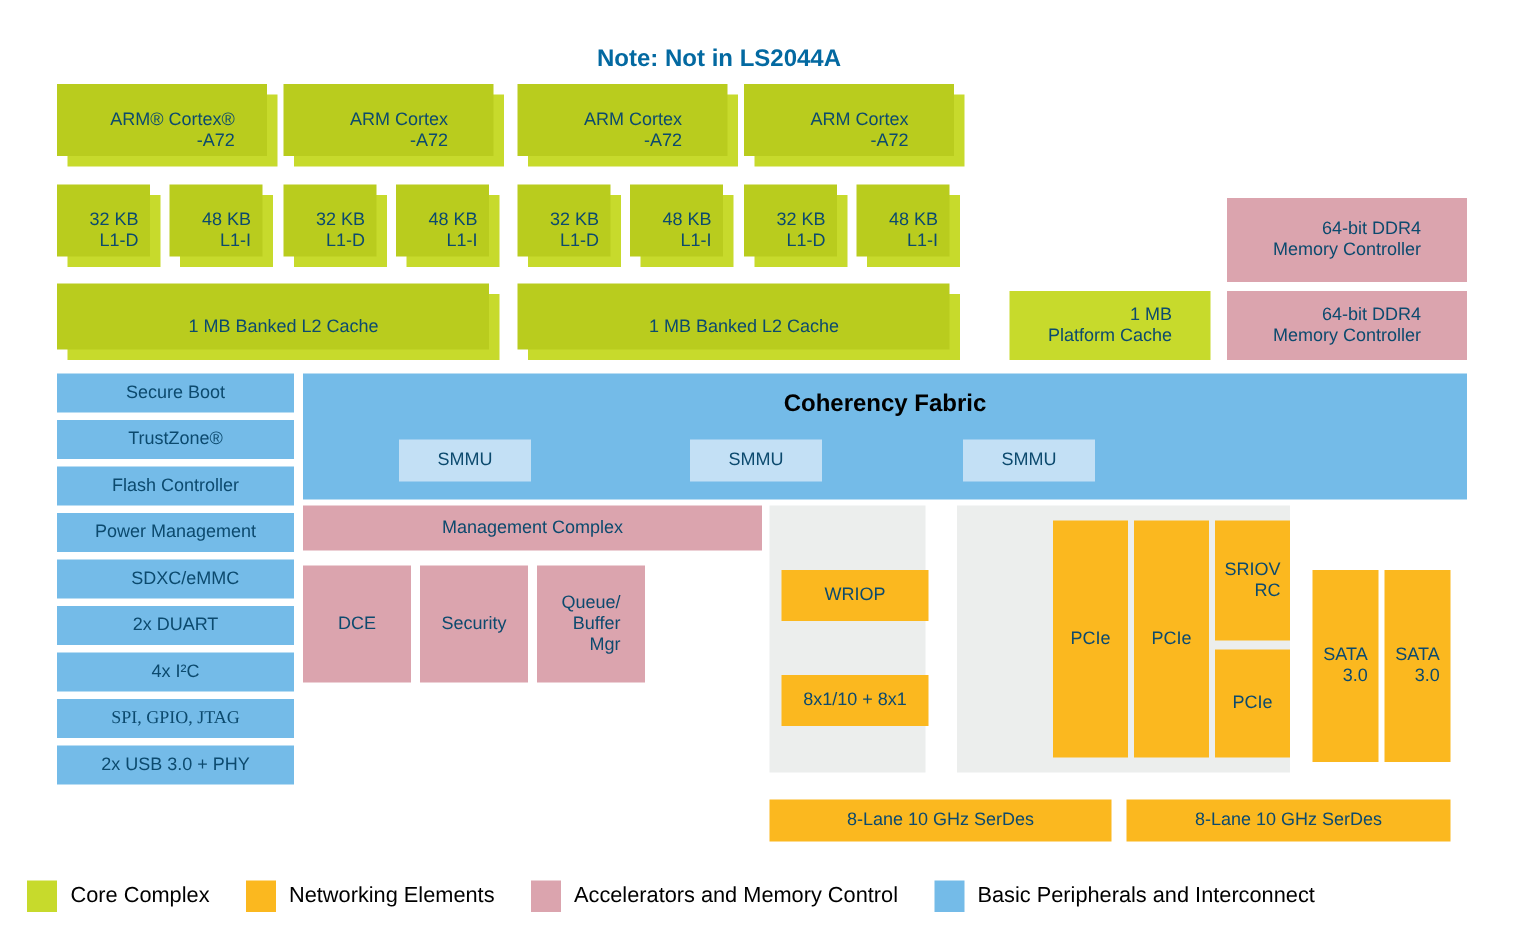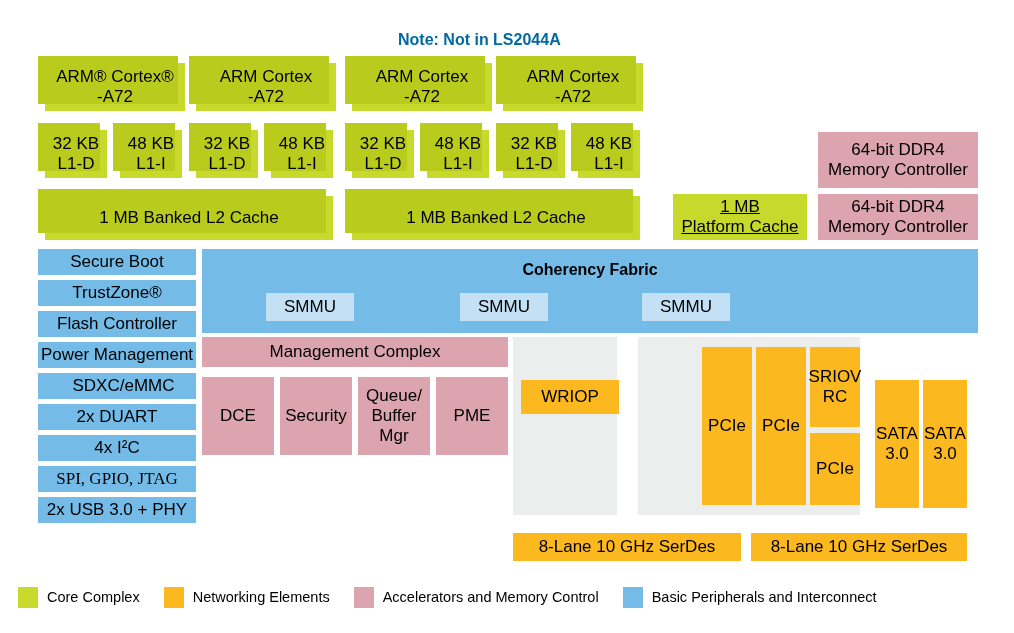--- a/index.html
+++ b/index.html
@@ -17,24 +17,24 @@
     height: 633px;
     background: #ffffff;
     overflow: hidden;
   }
   .blk {
     position: absolute;
     box-sizing: border-box;
     display: flex;
     align-items: center;
     justify-content: center;
-    text-align: center;
+    text-align: right;
     line-height: 1.16;
-    color: #000000;
-    font-size: 17px;
+    color: #0c4a6e;
+    font-size: 12px;
     white-space: pre-line;
   }
   
   .green  { background: #c7da2c; }
   .orange { background: #fbb81f; }
   .pink   { background: #dba4ae; }
   .blue   { background: #74bbe8; }
   .smmu   { background: #c3e0f5; }
   .panel  { background: #eceeed; }
 
@@ -117,21 +117,21 @@
 L1-D</div>
   <div class="blk green stack" style="left:578px; top:130px; width:62px; height:48px;">48 KB
 L1-I</div>
 
   <div class="blk green stack" style="left:352px; top:196px; width:288px; height:44px;">1 MB Banked L2 Cache</div>
 
   <div class="blk pink" style="left:818px; top:132px; width:160px; height:56px;">64-bit DDR4
 Memory Controller</div>
   <div class="blk pink" style="left:818px; top:194px; width:160px; height:46px;">64-bit DDR4
 Memory Controller</div>
-  <div class="blk green" style="left:673px; top:194px; width:134px; height:46px;text-decoration:underline;">1 MB
+  <div class="blk green" style="left:673px; top:194px; width:134px; height:46px;">1 MB
 Platform Cache</div>
 
   <div class="blk blue" style="left:38px; top:249px; width:158px; height:26px;">Secure Boot</div>
   <div class="blk blue" style="left:38px; top:280px; width:158px; height:26px;">TrustZone®</div>
   <div class="blk blue" style="left:38px; top:311px; width:158px; height:26px;">Flash Controller</div>
   <div class="blk blue" style="left:38px; top:342px; width:158px; height:26px;">Power Management</div>
   <div class="blk blue" style="left:38px; top:373px; width:158px; height:26px;padding-left:13px;">SDXC/eMMC</div>
   <div class="blk blue" style="left:38px; top:404px; width:158px; height:26px;">2x DUART</div>
   <div class="blk blue" style="left:38px; top:435px; width:158px; height:26px;">4x I²C</div>
   <div class="blk blue" style="left:38px; top:466px; width:158px; height:26px;font-family:Liberation Serif, serif;">SPI, GPIO, JTAG</div>
@@ -144,24 +144,24 @@
     <div class="blk smmu" style="left:258px; top:44px; width:88px; height:28px;">SMMU</div>
     <div class="blk smmu" style="left:440px; top:44px; width:88px; height:28px;">SMMU</div>
   </div>
 
   <div class="blk pink" style="left:202px; top:337px; width:306px; height:30px;">Management Complex</div>
   <div class="blk pink" style="left:202px; top:377px; width:72px; height:78px;">DCE</div>
   <div class="blk pink" style="left:280px; top:377px; width:72px; height:78px;">Security</div>
   <div class="blk pink" style="left:358px; top:377px; width:72px; height:78px;">Queue/
 Buffer
 Mgr</div>
-  <div class="blk pink" style="left:436px; top:377px; width:72px; height:78px;">PME</div>
 
   <div class="panel" style="position:absolute; left:513px; top:337px; width:104px; height:178px;">
     <div class="blk orange" style="left:8px; top:43px; width:98px; height:34px;">WRIOP</div>
+    <div class="blk orange" style="left:8px; top:113px; width:98px; height:34px;">8x1/10 + 8x1</div>
   </div>
 
   <div class="panel" style="position:absolute; left:638px; top:337px; width:222px; height:178px;">
     <div class="blk orange" style="left:64px; top:10px; width:50px; height:158px;">PCIe</div>
     <div class="blk orange" style="left:118px; top:10px; width:50px; height:158px;">PCIe</div>
     <div class="blk orange" style="left:172px; top:10px; width:50px; height:80px;">SRIOV
 RC</div>
     <div class="blk orange" style="left:172px; top:96px; width:50px; height:72px;">PCIe</div>
   </div>
 

